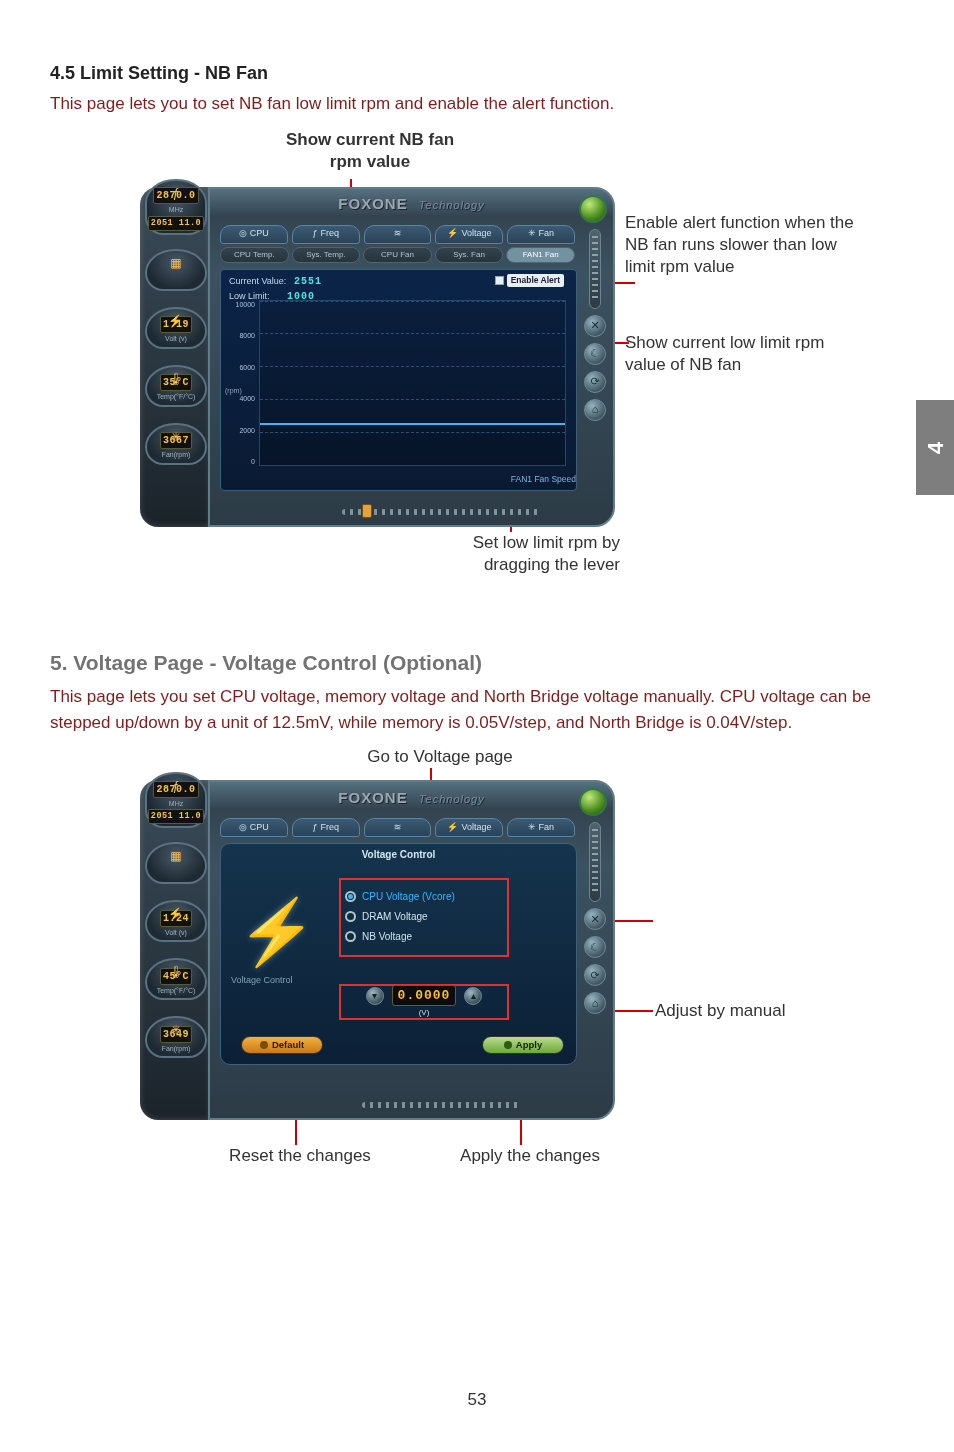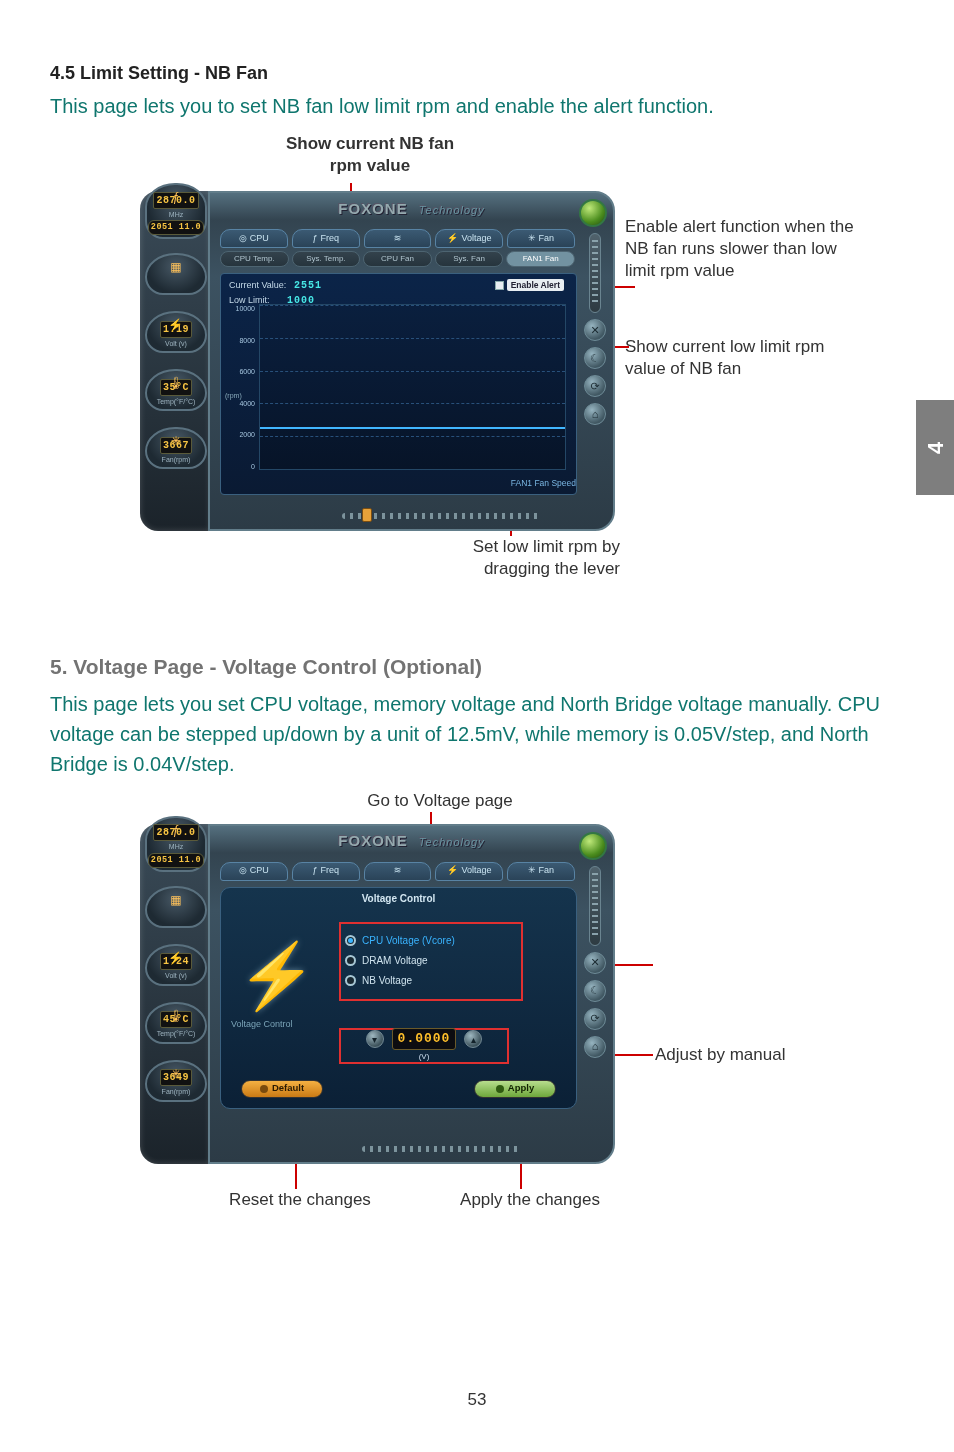--- a/index.html
+++ b/index.html
@@ -9,21 +9,21 @@
     height: 1452px;
     background: #fff;
     color: #333;
     position: relative;
     padding: 60px 50px 0 50px;
     font-size: 18px;
     line-height: 1.5;
   }
   .heading4 { font-weight: bold; color: #222; font-size: 18px; margin-bottom: 4px; }
   .heading5 { font-weight: bold; color: #737373; font-size: 21px; margin-bottom: 6px; margin-top: 40px; }
-  .bodytext { color: #0f766e; font-size: 20px; }
+  .bodytext { color: #7f1d1d; font-size: 17px; }
   .figure-wrap { position: relative; margin-top: 20px; height: 470px; }
   .figure-wrap2 { position: relative; margin-top: 15px; height: 440px; }
 
   
   .side-tab {
     position: absolute; right: 0; top: 400px;
     width: 38px; height: 95px;
     background: #7e7e7e;
     color: #fff;
     display: flex; align-items: center; justify-content: center;
@@ -58,21 +58,21 @@
     padding-bottom: 2px;
   }
   .gauge .val {
     font-family: "Courier New", monospace;
     background: #111; color: #f7c443;
     border: 1px solid #5a5a3a;
     font-size: 10px; padding: 0 2px;
     letter-spacing: 0.5px; font-weight: bold;
     border-radius: 2px;
   }
-  .gauge .val.small { font-size: 8.5px; border-radius: 6px; }
+  .gauge .val.small { font-size: 8.5px; }
   .gauge .lbl { font-size: 7px; color: #9db3bf; margin-top: 1px; }
   .gauge .icon { position: absolute; top: 3px; font-size: 12px; color: #ffc25a; }
   .gauge0 { top: -8px; height: 56px; }
   .gauge1 { top: 62px; }
   .gauge2 { top: 120px; }
   .gauge3 { top: 178px; }
   .gauge4 { top: 236px; }
 
   .app-body {
     position: absolute; left: 68px; top: 0; right: 0; bottom: 0;
@@ -208,21 +208,21 @@
   }
   .vpanel-title {
     text-align:center; font-size:10px; color:#d2e6f1; padding:3px 0 0 0; font-weight:bold;
   }
   .vbolt {
     position:absolute; left:16px; top:40px; font-size:64px; color:#b9cfd6;
     text-shadow: 0 0 6px #5d8196;
   }
   .vbolt-lbl { position:absolute; left:10px; top:130px; font-size:9px; color:#7aa3b7;}
   .vopts {
-    position:absolute; left:118px; top:34px; width:184px;
+    position:absolute; left:118px; top:34px; width:170px;
     border: 2px solid #e03030; padding: 4px 20px 6px 4px;
   }
   .vopt { display:flex; align-items:center; gap:6px; font-size:10px; color:#cfe3ee; margin:5px 0; }
   .vopt.sel { color:#3ab4ff; }
   .vopt .radio {
     width:11px;height:11px;border-radius:50%;border:2px solid #a7c7d4;background:#1a2a33;
     display:inline-flex;align-items:center;justify-content:center;
   }
   .vopt.sel .radio::after{content:"";width:5px;height:5px;border-radius:50%;background:#3ab4ff;}
   .vadj {
@@ -235,21 +235,21 @@
     width:18px;height:18px;border-radius:50%;
     background: radial-gradient(circle at 35% 30%, #9fb8c1, #3d525b 70%);
     border:1px solid #728994;
     display:flex;align-items:center;justify-content:center;font-size:10px;color:#13222a;
   }
   .vadj .display {
     font-family:"Courier New",monospace;background:#0c0c10;color:#ffbf2a;
     border:1px solid #6a5a2a;padding:0 5px;border-radius:3px;font-size:13px;font-weight:bold;letter-spacing:1px;
   }
   .vadj .unit { font-size:8px; color:#cde; }
-  .vbuttons { position:absolute; left:20px; right:20px; bottom:10px; display:flex; justify-content:space-between;}
+  .vbuttons { position:absolute; left:20px; right:12px; bottom:10px; display:flex; justify-content:space-between;}
   .pill {
     width:82px;height:18px;border-radius:10px;
     display:flex;align-items:center;justify-content:center;font-size:9.5px;font-weight:bold;
     border:1px solid #333;
   }
   .pill.default { background: linear-gradient(180deg,#f4b042,#c97a15); color:#2a1a00;}
   .pill.apply { background: linear-gradient(180deg,#b7dd8d,#6ea73b); color:#112200;}
   .pill.default::before,.pill.apply::before{
     content:"";width:8px;height:8px;border-radius:50%;margin-right:4px;
   }

